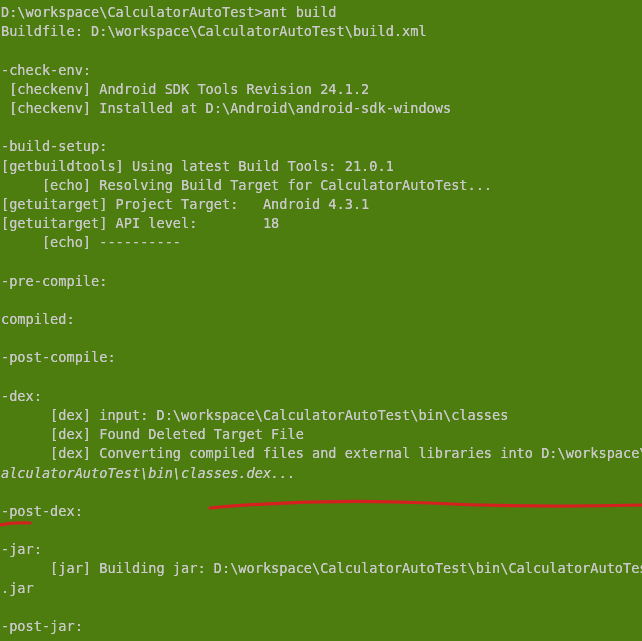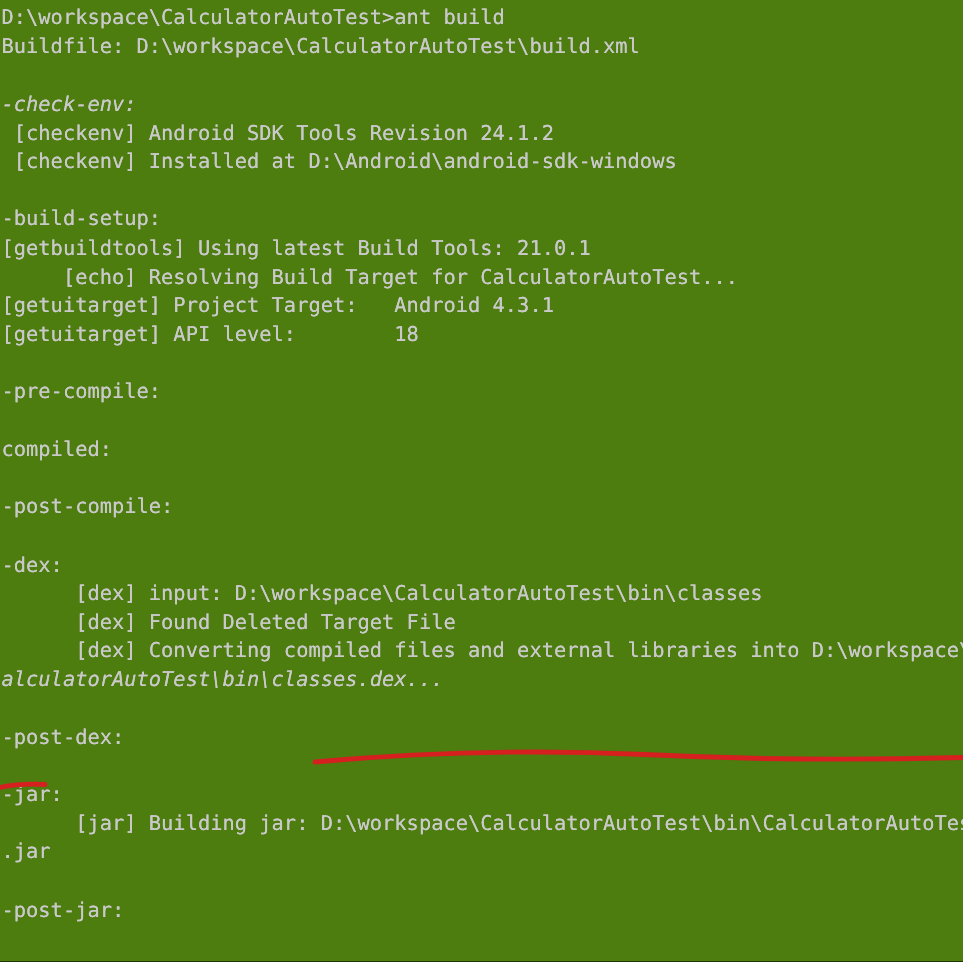--- a/index.html
+++ b/index.html
@@ -53,29 +53,30 @@
 </style>
 </head>
 <body>
 
 <div id="terminal" style="background: #4d7c0f;">
 
   <div class="console-body">
     <span class="line" style="color: rgb(201, 201, 201); text-shadow: rgb(201, 201, 201) 0px 0px 0.4px;">D:\workspace\CalculatorAutoTest&gt;ant build</span>
     <span class="line" style="color: rgb(201, 201, 201); text-shadow: rgb(201, 201, 201) 0px 0px 0.4px;">Buildfile: D:\workspace\CalculatorAutoTest\build.xml</span>
     <span class="line blank"></span>
-    <span class="line" style="color: rgb(201, 201, 201); text-shadow: rgb(201, 201, 201) 0px 0px 0.4px; font-style: italic;">-check-env:</span>
+    <span class="line" style="color: rgb(201, 201, 201); text-shadow: rgb(201, 201, 201) 0px 0px 0.4px;">-check-env:</span>
     <span class="line" style="color: rgb(201, 201, 201); text-shadow: rgb(201, 201, 201) 0px 0px 0.4px;"> [checkenv] Android SDK Tools Revision 24.1.2</span>
     <span class="line" style="color: rgb(201, 201, 201); text-shadow: rgb(201, 201, 201) 0px 0px 0.4px;"> [checkenv] Installed at D:\Android\android-sdk-windows</span>
     <span class="line blank"></span>
     <span class="line" style="color: rgb(201, 201, 201); text-shadow: rgb(201, 201, 201) 0px 0px 0.4px;">-build-setup:</span>
     <span class="line" style="color: rgb(201, 201, 201); text-shadow: rgb(201, 201, 201) 0px 0px 0.4px;">[getbuildtools] Using latest Build Tools: 21.0.1</span>
     <span class="line" style="color: rgb(201, 201, 201); text-shadow: rgb(201, 201, 201) 0px 0px 0.4px;">     [echo] Resolving Build Target for CalculatorAutoTest...</span>
     <span class="line" style="color: rgb(201, 201, 201); text-shadow: rgb(201, 201, 201) 0px 0px 0.4px;">[getuitarget] Project Target:   Android 4.3.1</span>
     <span class="line" style="color: rgb(201, 201, 201); text-shadow: rgb(201, 201, 201) 0px 0px 0.4px;">[getuitarget] API level:        18</span>
+    <span class="line" style="color: rgb(201, 201, 201); text-shadow: rgb(201, 201, 201) 0px 0px 0.4px;">     [echo] ----------</span>
     <span class="line blank"></span>
     <span class="line" style="color: rgb(201, 201, 201); text-shadow: rgb(201, 201, 201) 0px 0px 0.4px;">-pre-compile:</span>
     <span class="line blank"></span>
     <span class="line" style="color: rgb(201, 201, 201); text-shadow: rgb(201, 201, 201) 0px 0px 0.4px;">compiled:</span>
     <span class="line blank"></span>
     <span class="line" style="color: rgb(201, 201, 201); text-shadow: rgb(201, 201, 201) 0px 0px 0.4px;">-post-compile:</span>
     <span class="line blank"></span>
     <span class="line" style="color: rgb(201, 201, 201); text-shadow: rgb(201, 201, 201) 0px 0px 0.4px;">-dex:</span>
     <span class="line" style="color: rgb(201, 201, 201); text-shadow: rgb(201, 201, 201) 0px 0px 0.4px;">      [dex] input: D:\workspace\CalculatorAutoTest\bin\classes</span>
     <span class="line" style="color: rgb(201, 201, 201); text-shadow: rgb(201, 201, 201) 0px 0px 0.4px;">      [dex] Found Deleted Target File</span>

